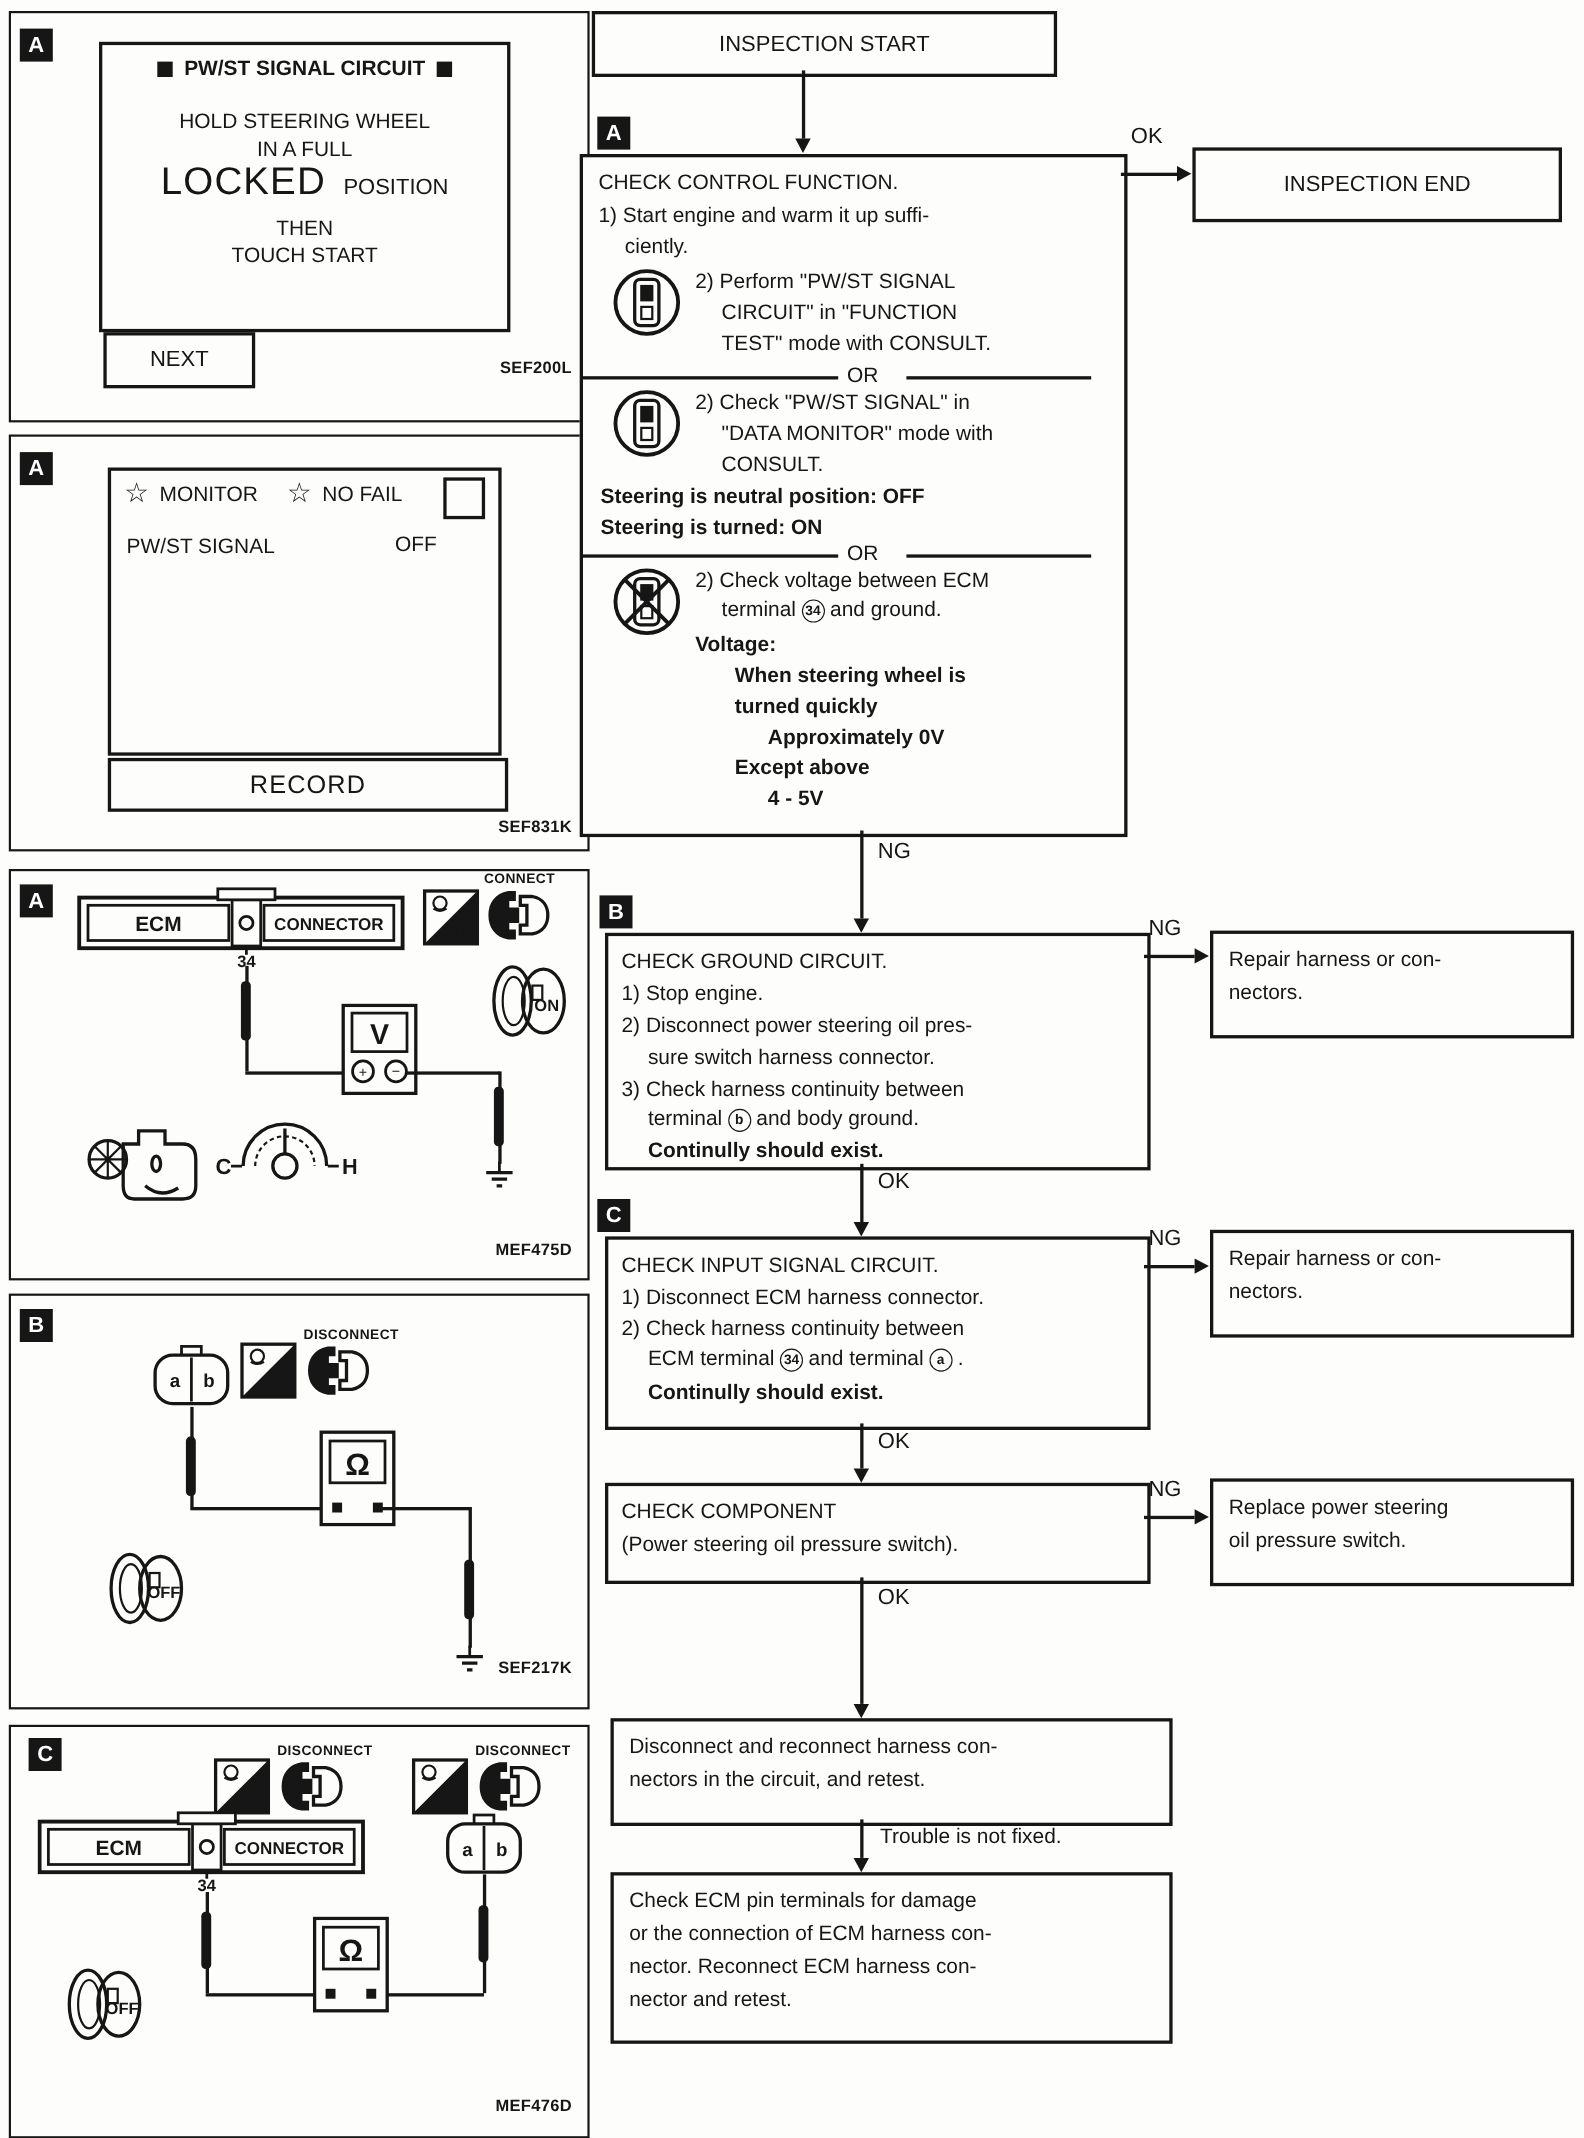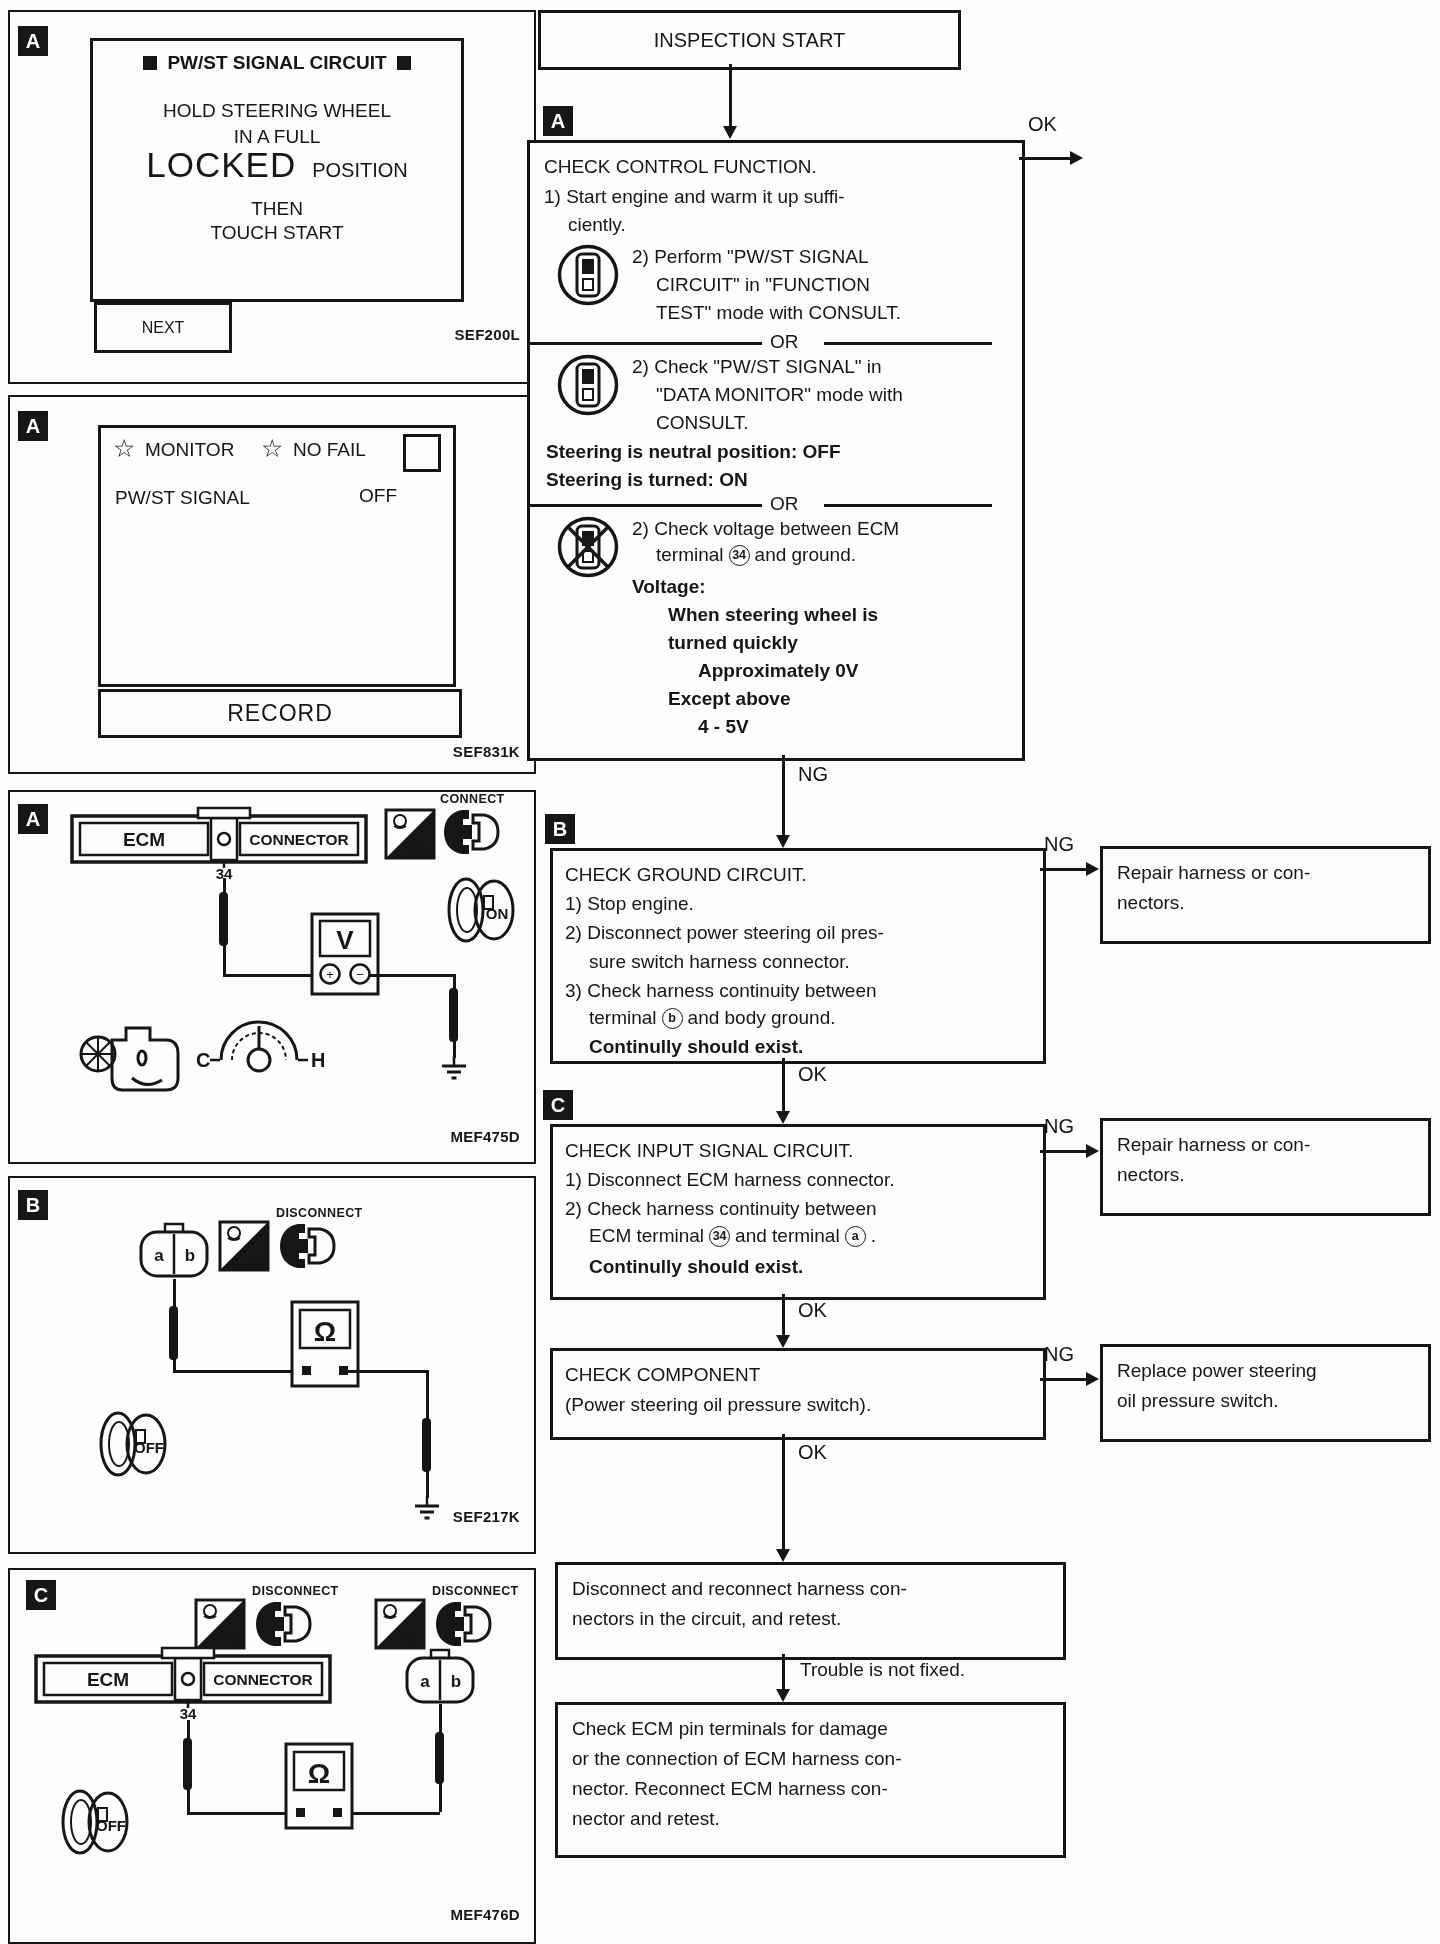--- a/index.html
+++ b/index.html
@@ -48,21 +48,21 @@
       </div>
       <div class="t ctr" style="top:58px">HOLD STEERING WHEEL</div>
       <div class="t ctr" style="top:84px">IN A FULL</div>
       <div class="t ctr" style="top:112px;display:flex;justify-content:center;align-items:baseline;gap:16px">
         <span style="font-size:35px;letter-spacing:1px;font-weight:500">LOCKED</span>
         <span style="font-size:20px;font-weight:500">POSITION</span>
       </div>
       <div class="t ctr" style="top:156px">THEN</div>
       <div class="t ctr" style="top:180px">TOUCH START</div>
     </div>
-    <div class="btn" style="left:84px;top:290px;width:132px;height:45px;font-size:16px">NEXT</div>
+    <div class="btn" style="left:84px;top:290px;width:132px;height:45px;font-size:20px">NEXT</div>
     <div class="ref" style="right:14px;top:314px">SEF200L</div>
   </div>
 
   <div class="obox" style="left:8px;top:395px;width:524px;height:375px">
     <div class="tag" style="left:8px;top:14px">A</div>
     <div class="scr" style="left:88px;top:28px;width:352px;height:256px">
       <span class="star" style="position:absolute;left:12px;top:8px"></span>
       <div class="t" style="left:44px;top:10px">MONITOR</div>
       <span class="star" style="position:absolute;left:160px;top:8px"></span>
       <div class="t" style="left:192px;top:10px">NO FAIL</div>
@@ -367,20 +367,21 @@
     <div class="t b" style="left:138px;top:460px">When steering wheel is</div>
     <div class="t b" style="left:138px;top:488px">turned quickly</div>
     <div class="t b" style="left:168px;top:516px">Approximately 0V</div>
     <div class="t b" style="left:138px;top:544px">Except above</div>
     <div class="t b" style="left:168px;top:572px">4 - 5V</div>
   </div>
 
   <div class="t" style="left:1028px;top:112px;font-size:20px">OK</div>
   <div class="hl" style="left:1019px;top:157px;width:53px"></div>
   <div class="ahr" style="left:1070px;top:151px"></div>
+  <div class="fbox" style="left:1084px;top:134px;width:330px;height:62px;display:flex;align-items:center;justify-content:center;font-size:20px;font-weight:500">INSPECTION END</div>
 
   <div class="vl" style="left:782px;top:755px;height:80px"></div>
   <div class="ahd" style="left:776px;top:835px"></div>
   <div class="t" style="left:798px;top:762px;font-size:20px">NG</div>
 
   <div class="tag" style="left:545px;top:814px">B</div>
 
   <div class="fbox" style="left:550px;top:848px;width:490px;height:210px">
     <div class="t" style="left:12px;top:12px">CHECK GROUND CIRCUIT.</div>
     <div class="t" style="left:12px;top:41px">1) Stop engine.</div>

